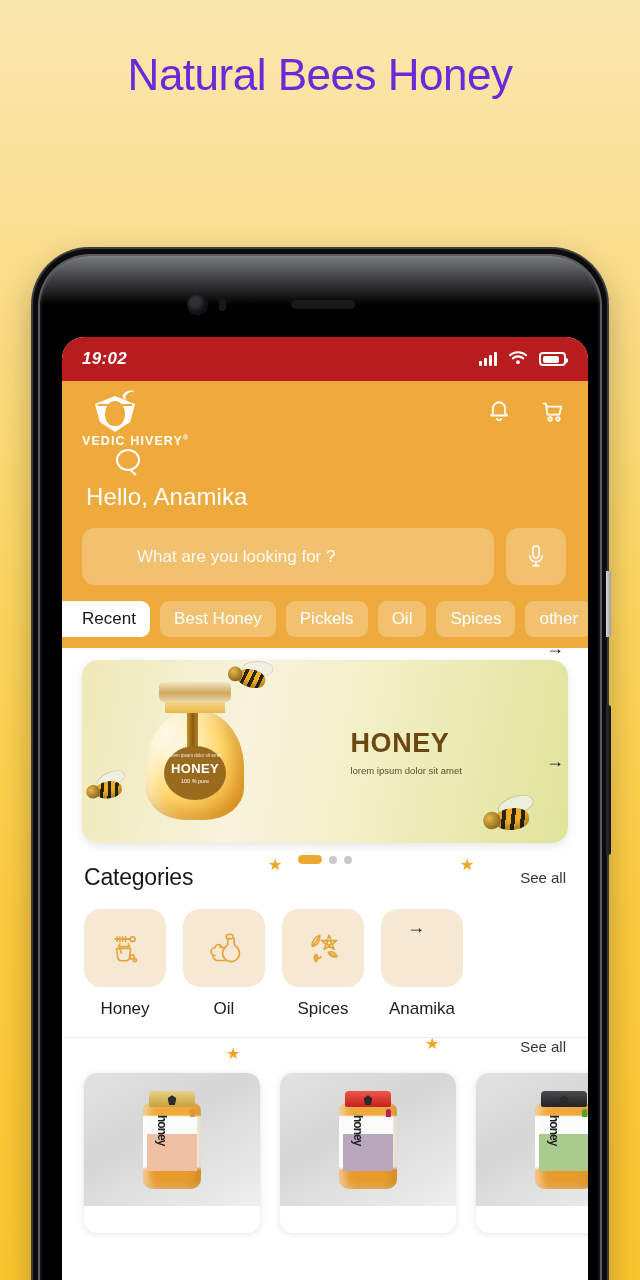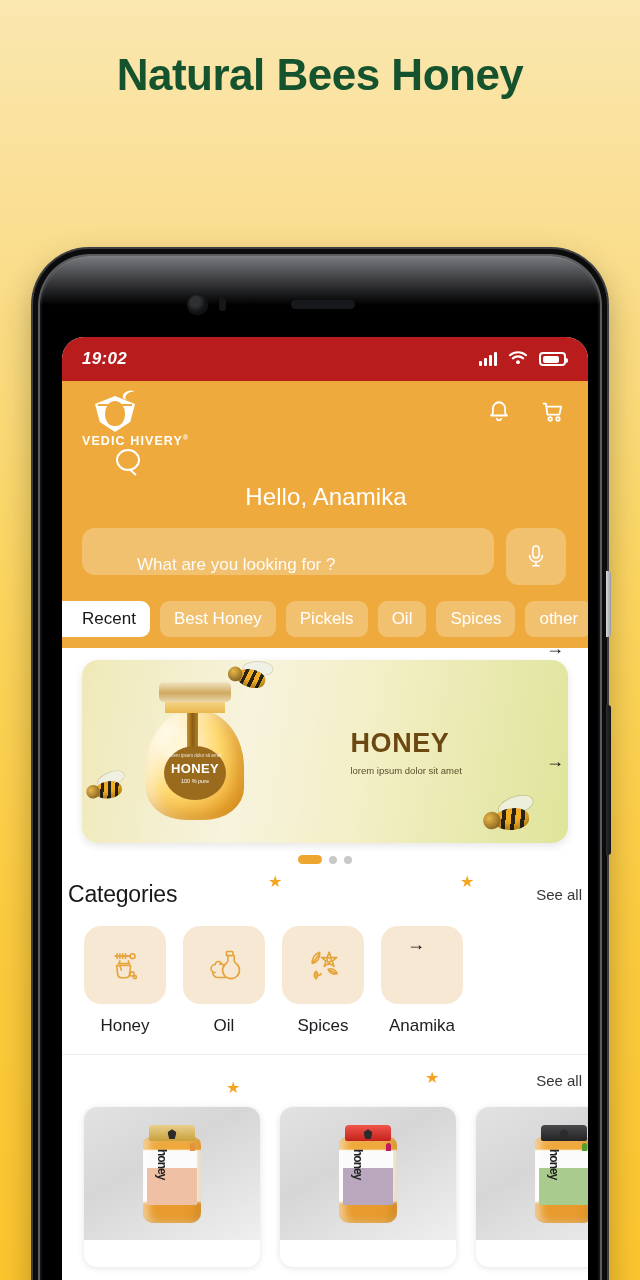--- a/index.html
+++ b/index.html
@@ -14,22 +14,22 @@
     position: relative;
   }
 
   
   .promo {
     text-align: center;
     padding-top: 52px;
   }
   .promo-title {
     font-size: 44px;
-    font-weight: 700;
-    color: #14532d;
+    font-weight: 400;
+    color: #6d28d9;
     letter-spacing: -0.5px;
     line-height: 1.05;
   }
   .promo-sub {
     font-size: 27px;
     font-weight: 400;
     color: #161616;
     line-height: 1.33;
     margin-top: 22px;
     padding: 0 90px;
@@ -186,31 +186,30 @@
   .hdr-icons { display: flex; align-items: center; gap: 28px; margin-top: 9px; }
   .icon-btn { width: 26px; height: 26px; color: #fff; }
   .icon-btn svg { width: 100%; height: 100%; display: block; }
 
   .greeting {
     font-size: 24px;
     color: #ffffff;
     font-weight: 400;
     margin: 12px 0 0 4px;
     letter-spacing: .1px;
-    text-align: center;
   }
 
   .searchrow { display: flex; gap: 12px; margin-top: 17px; }
   .searchbox {
     flex: 1;
-    height: 47px;
+    height: 57px;
     background: rgba(255,255,255,.27);
     border-radius: 13px;
     display: flex;
-    align-items: flex-end;
+    align-items: center;
     padding: 0 16px 0 55px;
   }
   .searchbox span { color: rgba(255,255,255,.93); font-size: 17px; }
   .mic-btn {
     width: 60px; height: 57px;
     background: rgba(255,255,255,.27);
     border-radius: 13px;
     display: flex; align-items: center; justify-content: center;
     color: #fff;
   }
@@ -322,22 +321,21 @@
   .bn-sub { font-size: 19px; color: #4a3c22; margin-top: 4px; }
   .bn-small { font-size: 9.5px; color: #5c4d2c; margin-top: 6px; }
 
   .dots { display: flex; justify-content: center; align-items: center; gap: 7px; margin-top: 12px; }
   .dots .d { width: 8px; height: 8px; border-radius: 50%; background: #c9c9c9; }
   .dots .d.on { width: 24px; height: 9px; border-radius: 5px; background: #eda731; }
 
   
   .sec-head {
     display: flex; align-items: center;
-    padding: 0 6px;
-    margin-top: 17px;
+    padding: 0 22px;
     position: relative;
   }
   .sec-title { font-size: 23px; color: #17181a; font-weight: 400; letter-spacing: -.2px; }
   .see-all { margin-left: auto; font-size: 15px; color: #35363a; }
 
   .star { position: absolute; color: #f4a520; font-size: 16px; line-height: 1; }
 
   
   .cats {
     display: flex;

